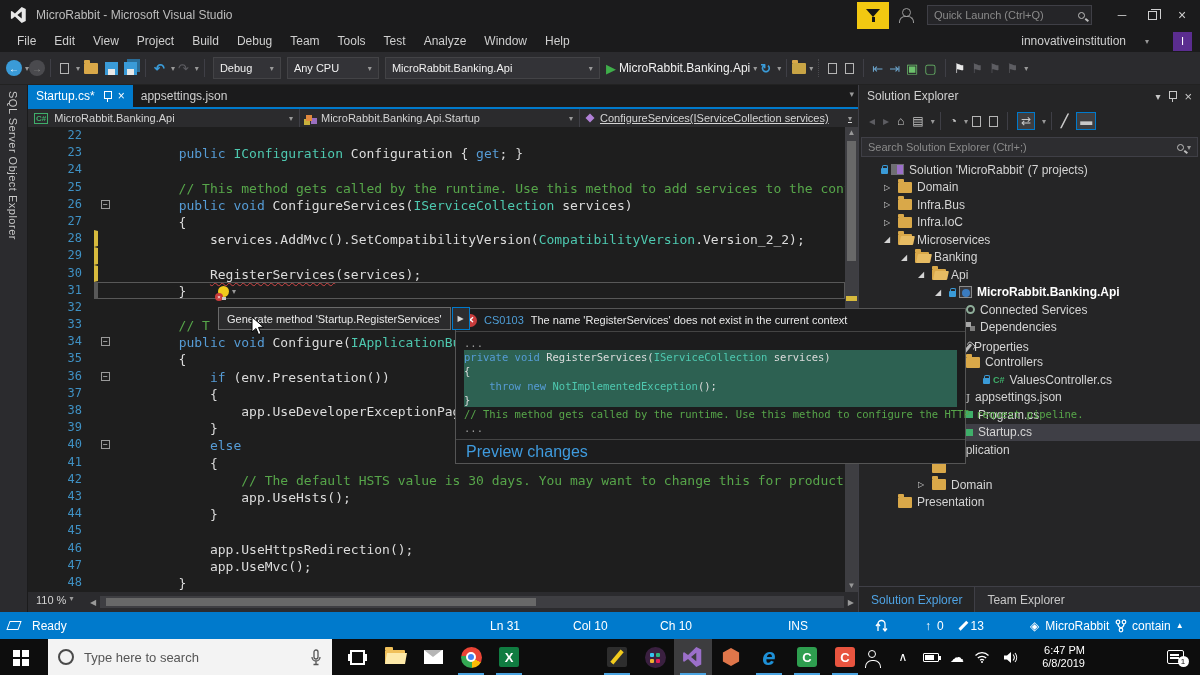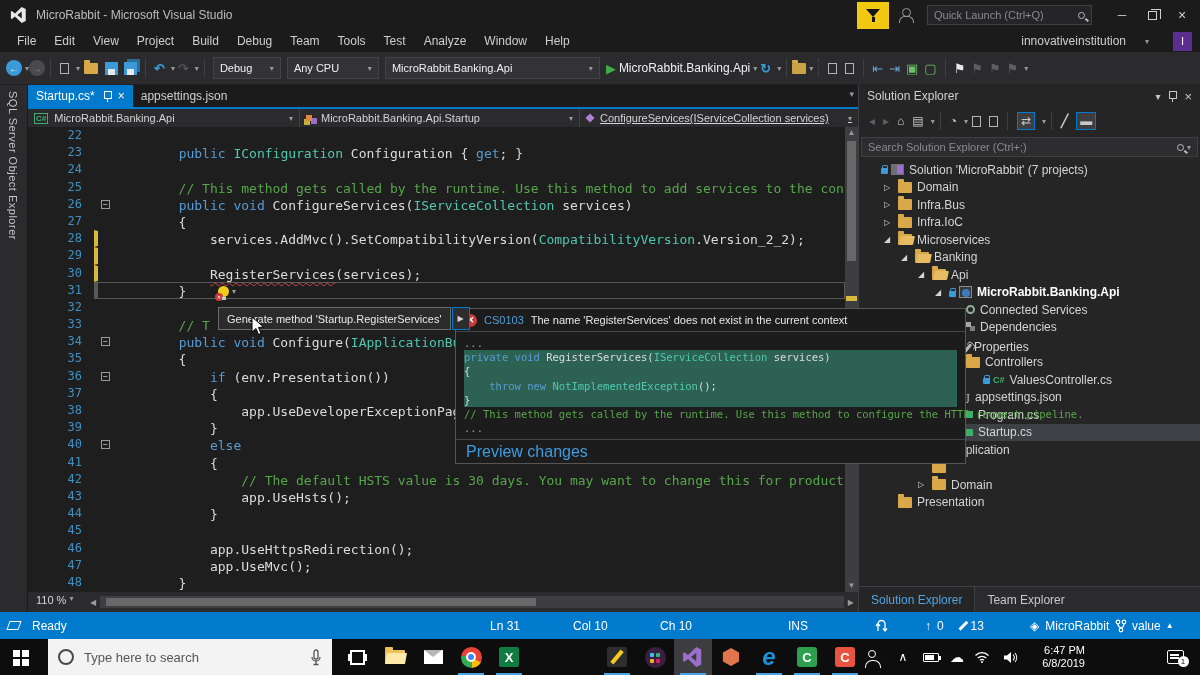--- a/index.html
+++ b/index.html
@@ -595,21 +595,21 @@
     <span style="margin-right:6px;">◈</span>
       <span>MicroRabbit</span>
   </div>
   <div class="sb" style="left:1115px;">
     <svg width="12" height="14" viewBox="0 0 12 14" style="margin-right:5px;">
         <circle cx="3" cy="3" r="1.8" stroke="#fff" fill="none" stroke-width="1.2"></circle>
         <circle cx="9" cy="3" r="1.8" stroke="#fff" fill="none" stroke-width="1.2"></circle>
         <circle cx="6" cy="11" r="1.8" stroke="#fff" fill="none" stroke-width="1.2"></circle>
         <path d="M3 5 Q3 8 6 9 M9 5 Q9 8 6 9" stroke="#fff" fill="none" stroke-width="1.2"></path>
       </svg>
-    <span>value</span>
+    <span>contain</span>
       <span style="font-size:8px;margin-left:5px;">▲</span>
   </div>
 </div>
 
 <div id="taskbar">
   <div id="start-btn">
       <span class="icon-start"></span>
     </div>
   <div id="tb-search">
     <span id="cortana-ring"></span>

